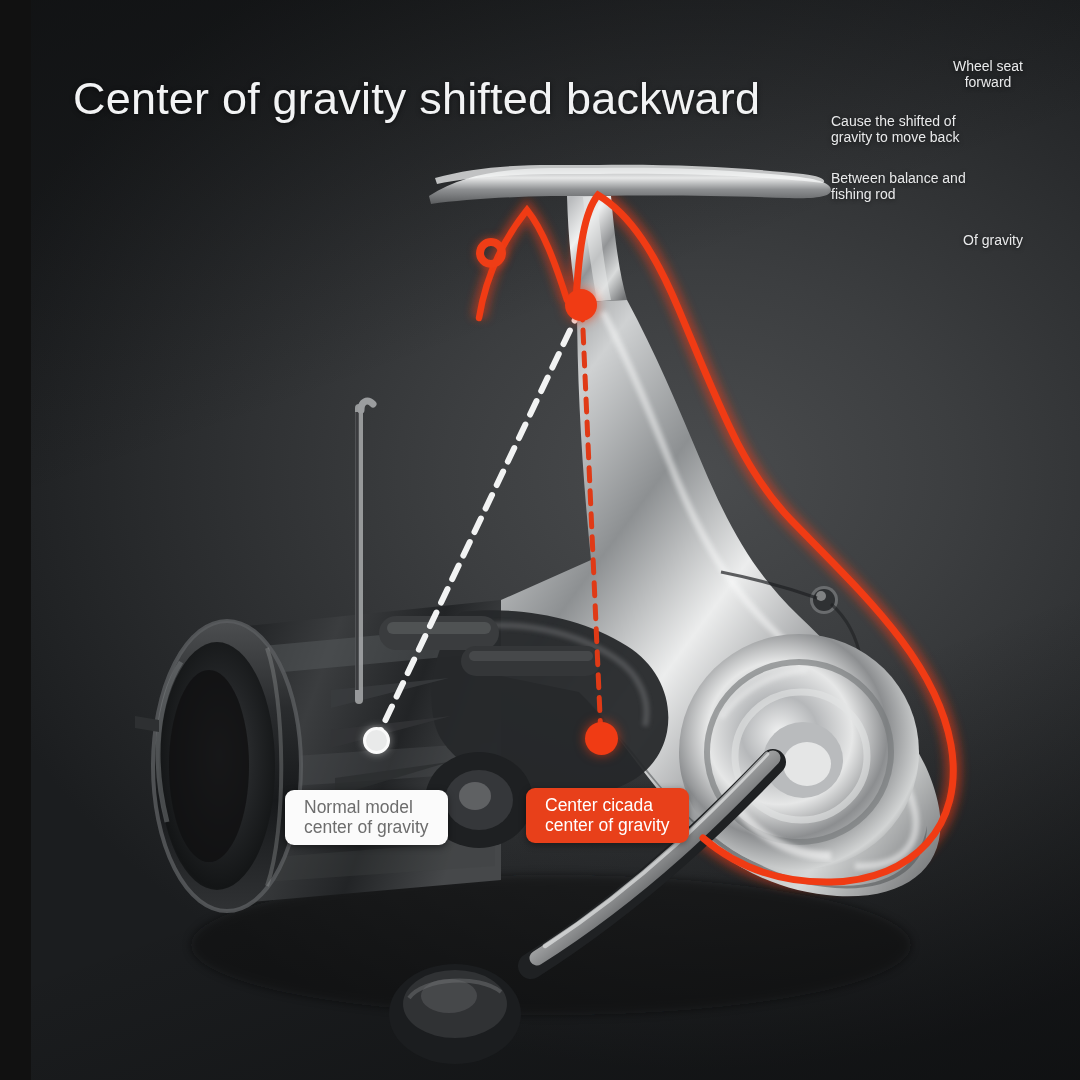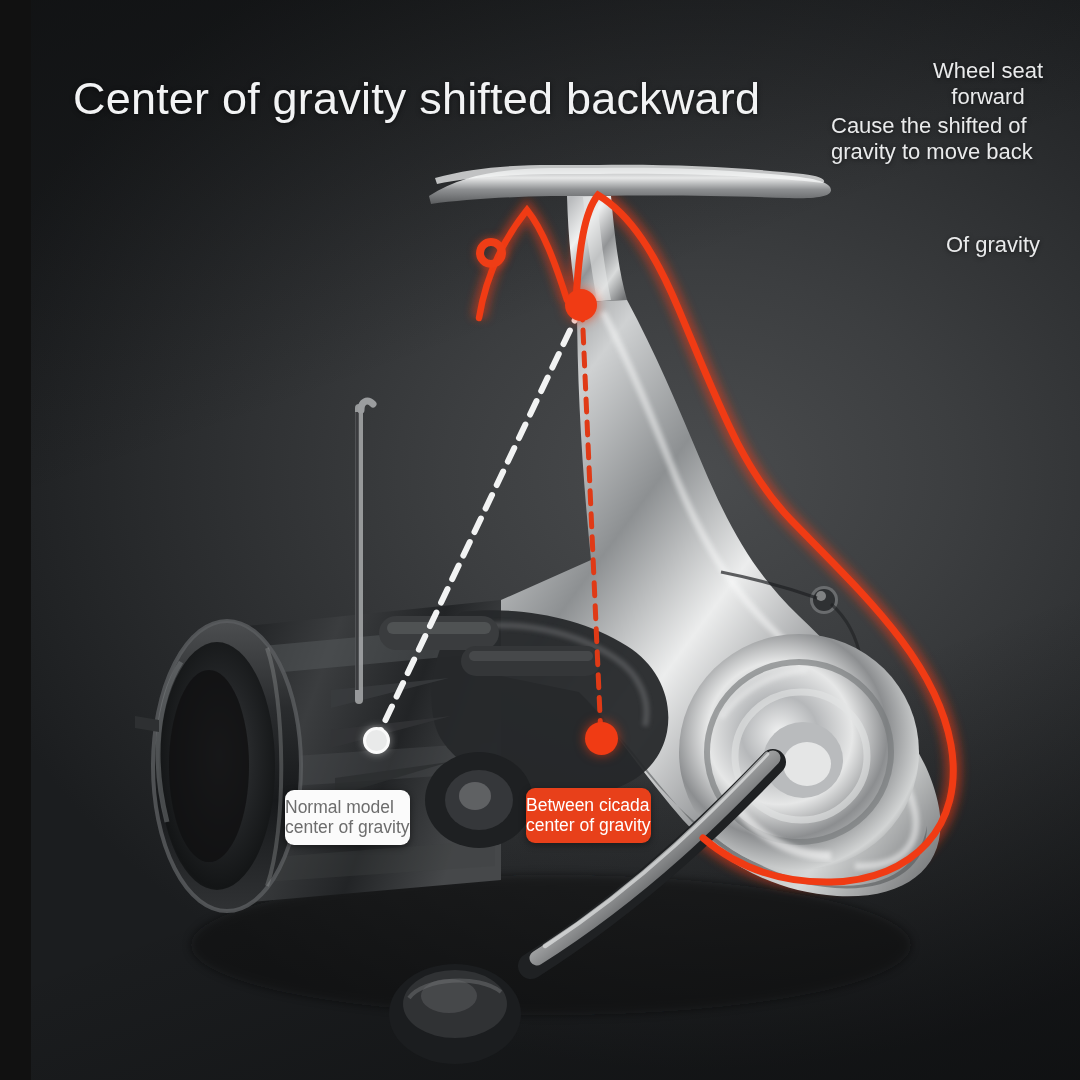--- a/index.html
+++ b/index.html
@@ -15,28 +15,28 @@
   #stage::after{
     content:"";position:absolute;inset:0;pointer-events:none;
     background:linear-gradient(160deg, rgba(10,11,12,.55) 0%, rgba(0,0,0,0) 34%, rgba(0,0,0,0) 66%, rgba(8,9,10,.6) 100%);
   }
 
   
   .hl{position:absolute;color:#f2f3f4;letter-spacing:.2px;line-height:1.12;z-index:40;text-shadow:0 1px 5px rgba(0,0,0,.55);}
   #headline{left:42px;top:74px;font-size:45px;}
   #subline{left:42px;top:165px;font-size:45px;width:420px;}
 
-  .note{position:absolute;color:#e9eaeb;font-size:22px;line-height:1.17;z-index:40;text-shadow:0 1px 4px rgba(0,0,0,.5);}
+  .note{position:absolute;color:#e9eaeb;font-size:14px;line-height:1.17;z-index:40;text-shadow:0 1px 4px rgba(0,0,0,.5);}
   #note0{left:872px;top:58px;text-align:center;width:170px;}
   #note1{left:800px;top:113px;width:240px;}
   #note2{left:800px;top:170px;width:240px;}
   #note3{left:872px;top:232px;width:180px;text-align:center;}
 
   
-  .badge{position:absolute;z-index:55;border-radius:9px;padding:7px 0 8px;font-size:17.5px;line-height:1.15;white-space:pre-line;}
+  .badge{position:absolute;z-index:55;border-radius:9px;padding:7px 19px 8px;font-size:17.5px;line-height:1.15;white-space:pre-line;}
   #badge-normal{left:254px;top:790px;background:#fbfbfb;color:#6d6d6d;box-shadow:0 2px 7px rgba(0,0,0,.45);}
   #badge-silver{left:495px;top:788px;background:#e8401a;color:#fff;box-shadow:0 2px 7px rgba(0,0,0,.4);}
 
   
   .dot{position:absolute;border-radius:50%;z-index:50;}
   #ring-marker{left:445px;top:238px;width:30px;height:30px;border:8px solid #ef3d16;box-sizing:border-box;
                box-shadow:0 0 8px rgba(240,60,20,.6);}
   #dot-red-top{left:534px;top:289px;width:32px;height:32px;background:#f03b14;filter:blur(.6px);
                box-shadow:0 0 11px rgba(240,59,20,.75);}
   #dot-red-bot{left:554px;top:722px;width:33px;height:33px;background:#f03b14;filter:blur(.6px);
@@ -247,20 +247,22 @@
   <div class="dot" id="dot-red-top"></div>
   <div class="dot" id="dot-red-bot"></div>
   <div class="dot" id="dot-white"></div>
 
   <div class="hl" id="headline">Center of gravity shifted backward</div>
 
   <div class="note" id="note0" style="white-space:pre-line;">Wheel seat
 forward</div>
   <div class="note" id="note1" style="white-space:pre-line;">Cause the shifted of
 gravity to move back</div>
+  <div class="note" id="note2" style="white-space:pre-line;">Between balance and
+fishing rod</div>
   <div class="note" id="note3" style="white-space:pre-line;">Of gravity</div>
 
   <div class="badge" id="badge-normal">Normal model
 center of gravity</div>
-  <div class="badge" id="badge-silver">Between cicada
+  <div class="badge" id="badge-silver">Center cicada
 center of gravity</div>
 
 </div>
 
 </body></html>

